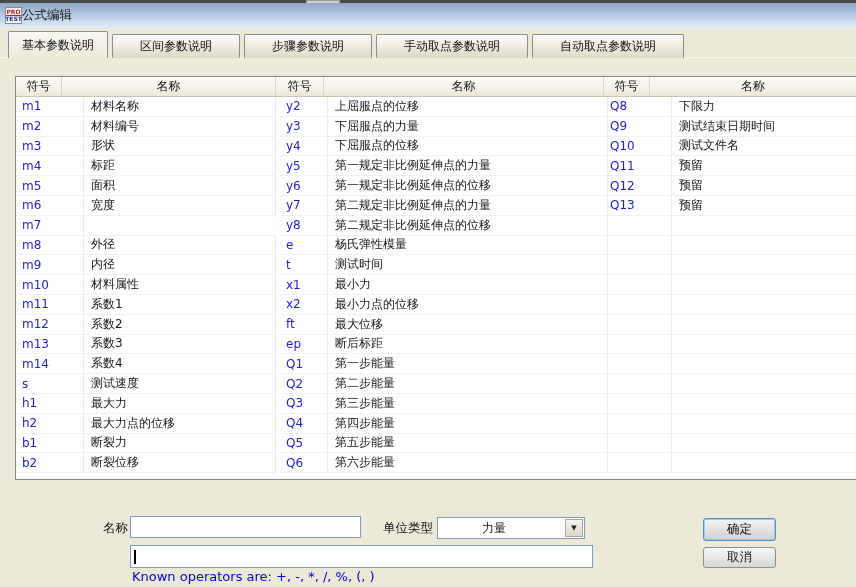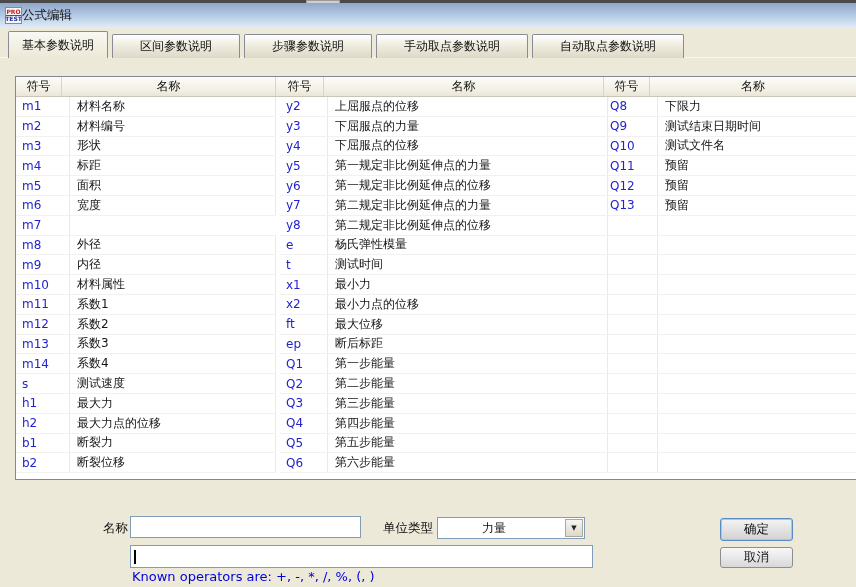--- a/index.html
+++ b/index.html
@@ -41,38 +41,38 @@
   .th { display:flex; align-items:center; justify-content:center; color:#111; border-right:1px solid #d8d5c7; height:100%; }
   .th.s1 { width:46px; } .th.n1 { width:214px; } .th.s2 { width:48px; } .th.n2 { width:280px; }
   .th.s3 { width:46px; } .th.n3 { flex:1; border-right:none; }
 
   .tbody { position:absolute; left:0; top:20px; right:0; bottom:0; }
   .tgroup { position:absolute; top:0; bottom:0; }
   .tgroup.g1 { left:0; width:260px; }
   .tgroup.g2 { left:264px; width:328px; }
   .tgroup.g3 { left:588px; right:0; }
   .trow { display:flex; height:19.8px; border-bottom:1px solid #f2f1ed; }
-  .trow .sym { width:54px; padding-left:6px; color:#2323ce; display:flex; align-items:center; border-right:1px solid #ebeae4; }
+  .trow .sym { width:68px; padding-left:6px; color:#2323ce; display:flex; align-items:center; border-right:1px solid #ebeae4; }
   .tgroup.g2 .trow .sym { width:48px; }
   .trow .nm { flex:1; padding-left:7px; color:#151515; display:flex; align-items:center; border-right:1px solid #ebeae4; white-space:nowrap; overflow:hidden; }
   .tgroup.g3 .trow .nm { border-right:none; }
 
   
   .form-label { position:absolute; color:#111; font-size:12.5px; height:22px; display:flex; align-items:center; }
   .txt-input { position:absolute; height:22px; background:#fff; border:1px solid #7f9db9; display:flex; align-items:center; padding-left:3px; }
   .caret { width:1.5px; height:14px; background:#000; }
 
   .dropdown { position:absolute; left:437px; top:516px; width:148px; height:22px; background:#fff;
     border:1px solid #7f9db9; display:flex; align-items:center;padding-left:40px; }
   .dd-value { flex:1; padding-left:4px; color:#111; }
   .dd-btn { width:18px; height:18px; margin-right:1px; background:linear-gradient(#f6f5f0,#ddd9ca);
     border:1px solid #aca899; display:flex; align-items:center; justify-content:center; font-size:7px; color:#222; }
 
   .btn { position:absolute; width:73px; display:flex; align-items:center; justify-content:center;
-    font-size:12.5px; color:#111; border-radius:3px; cursor:default;margin-left:17px; }
+    font-size:12.5px; color:#111; border-radius:3px; cursor:default; }
   .btn-ok { left:703px; top:517px; height:23px; border:1px solid #5a8bc4;
     box-shadow:inset 0 0 0 1px #9ecbe8; background:linear-gradient(#f4f4f4,#e3e3e3 50%,#d2d2d2); }
   .btn-cancel { left:703px; top:546px; height:21px; border:1px solid #8e8e8e;
     background:linear-gradient(#f8f8f8,#e8e8e8 50%,#d8d8d8); }
 
   .operators-hint { position:absolute; left:132px; top:568px; color:#0000e0; font-size:13px; }
 </style>
 </head>
 <body>
 

